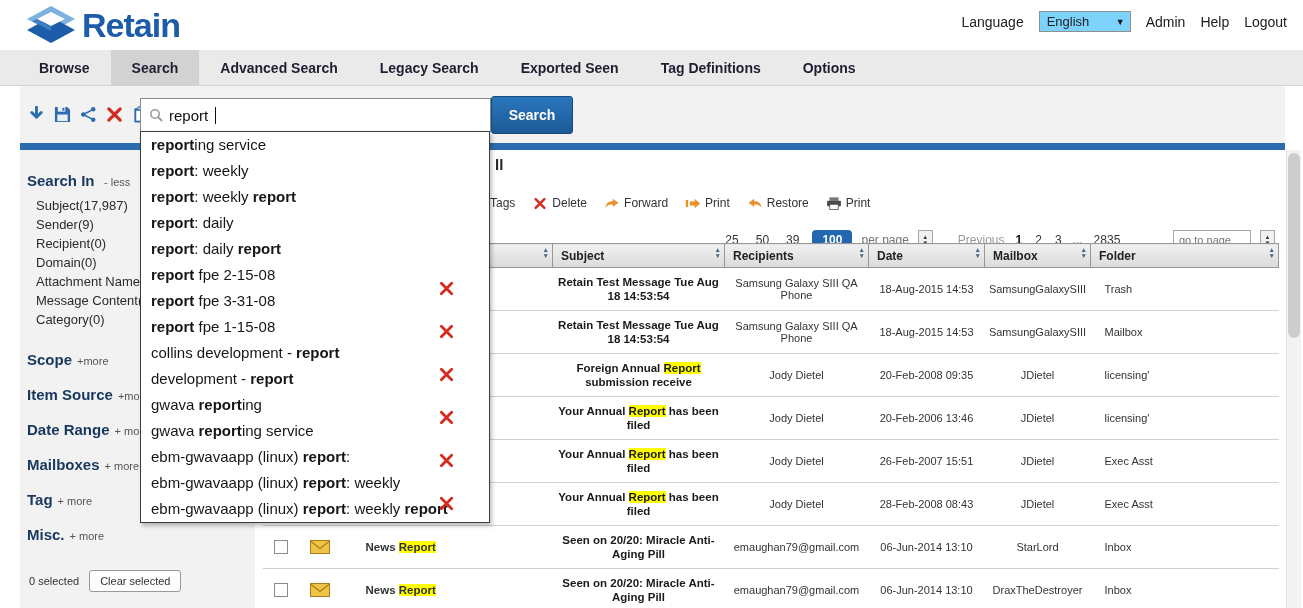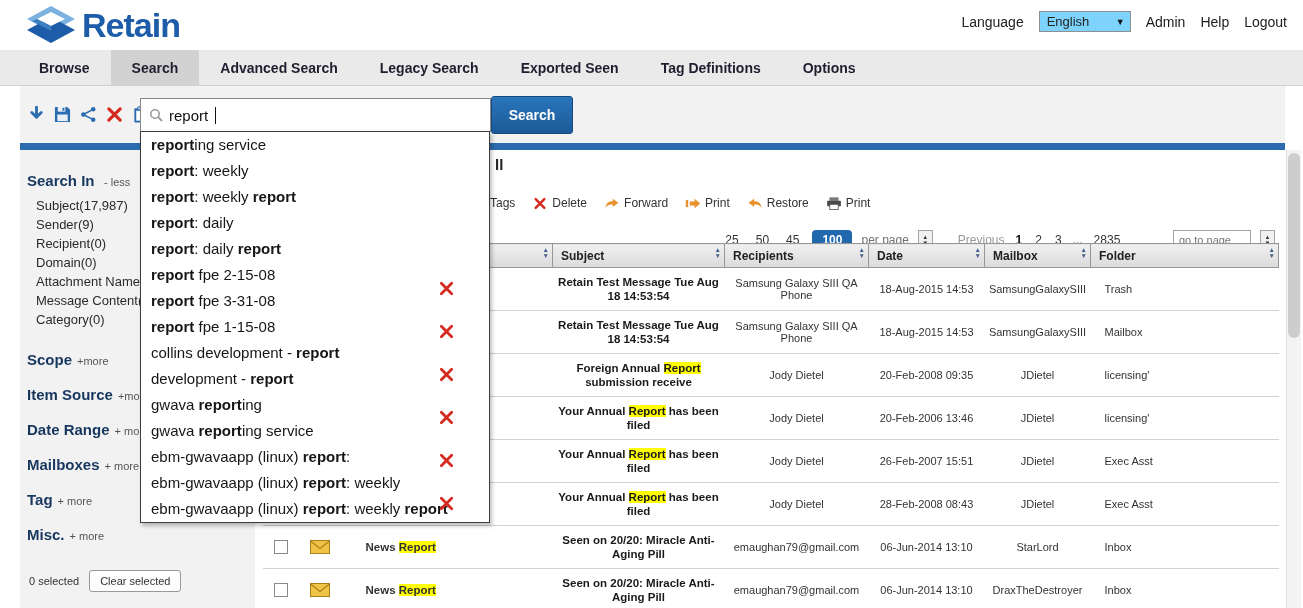--- a/index.html
+++ b/index.html
@@ -285,21 +285,21 @@
               <rect x="1" y="5" width="18" height="7" rx="1" fill="#4a4a4a"></rect>
               <rect x="4.5" y="9.5" width="11" height="7" fill="#fff" stroke="#4a4a4a"></rect>
             </svg>
           </span>
           <span>Print</span>
         </span>
       </div>
     <div class="pag-row">
         <span class="psize">25</span>
         <span class="psize">50</span>
-        <span class="psize">45</span>
+        <span class="psize">39</span>
         <span class="psize active">100</span>
         <span class="per-page">per page</span>
         <span class="spinner">
           <div>▲</div>
           <div>▼</div>
         </span>
         <span class="pag-prev">Previous</span>
         <span class="pag-num current">1</span>
         <span class="pag-num">2</span>
         <span class="pag-num">3</span>

